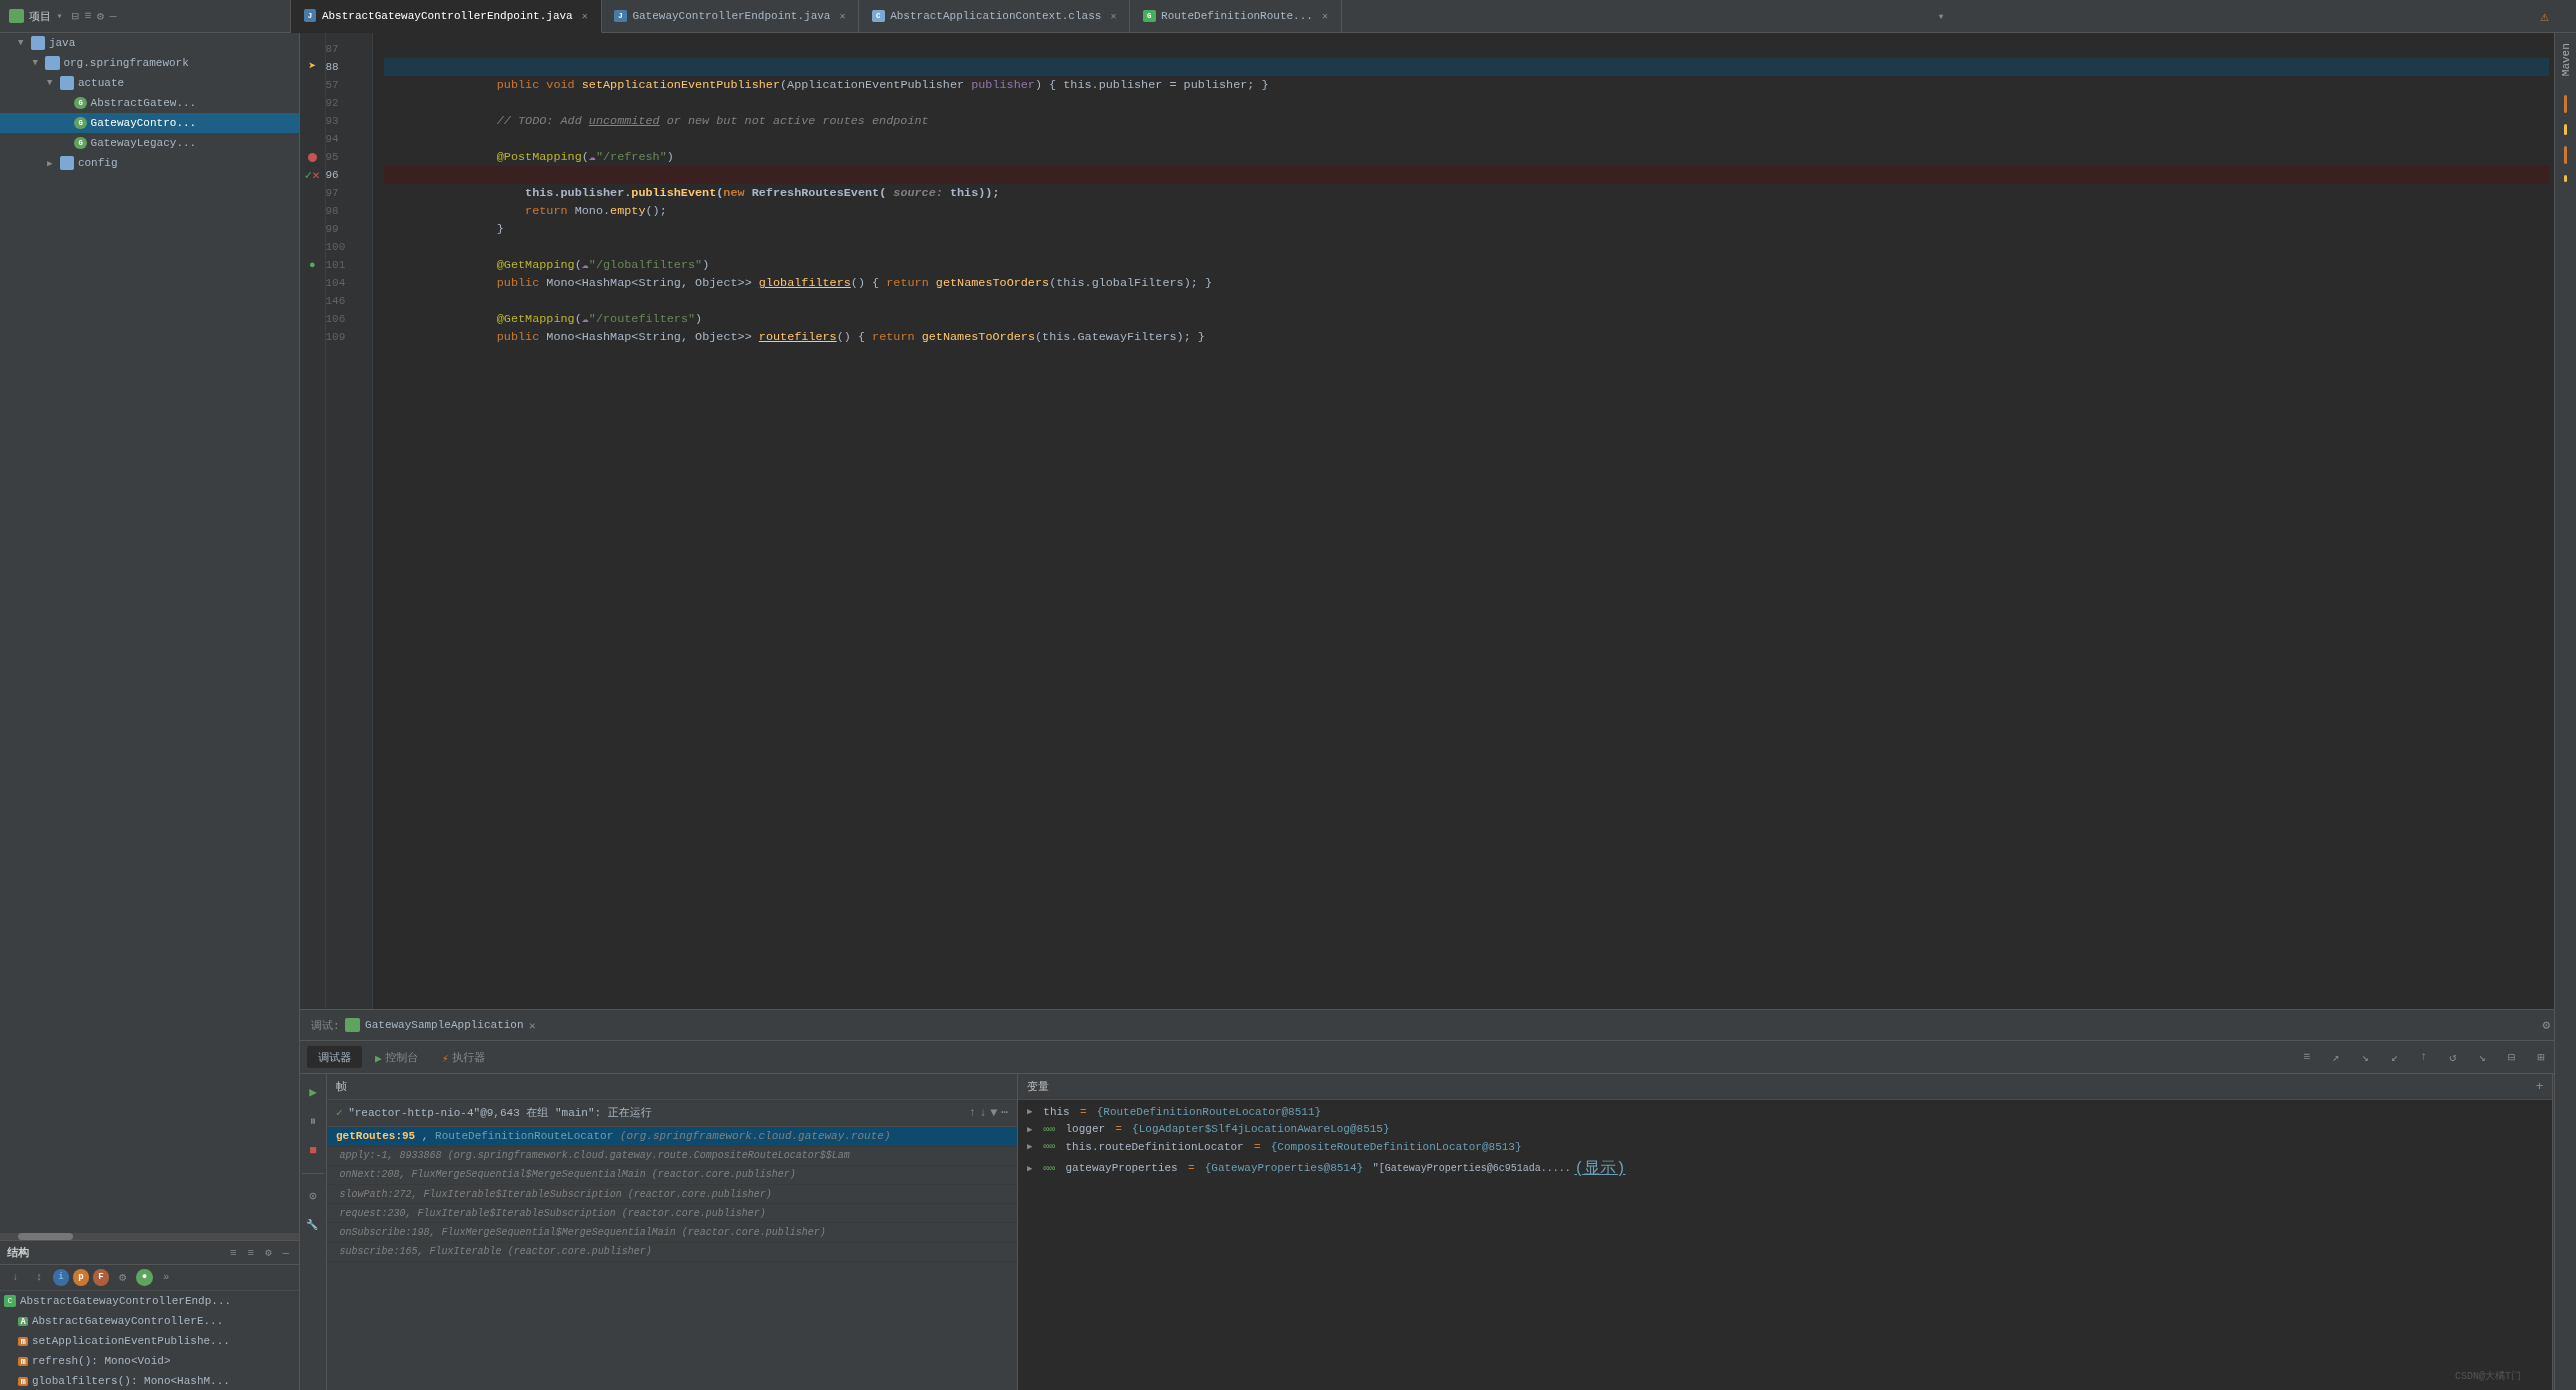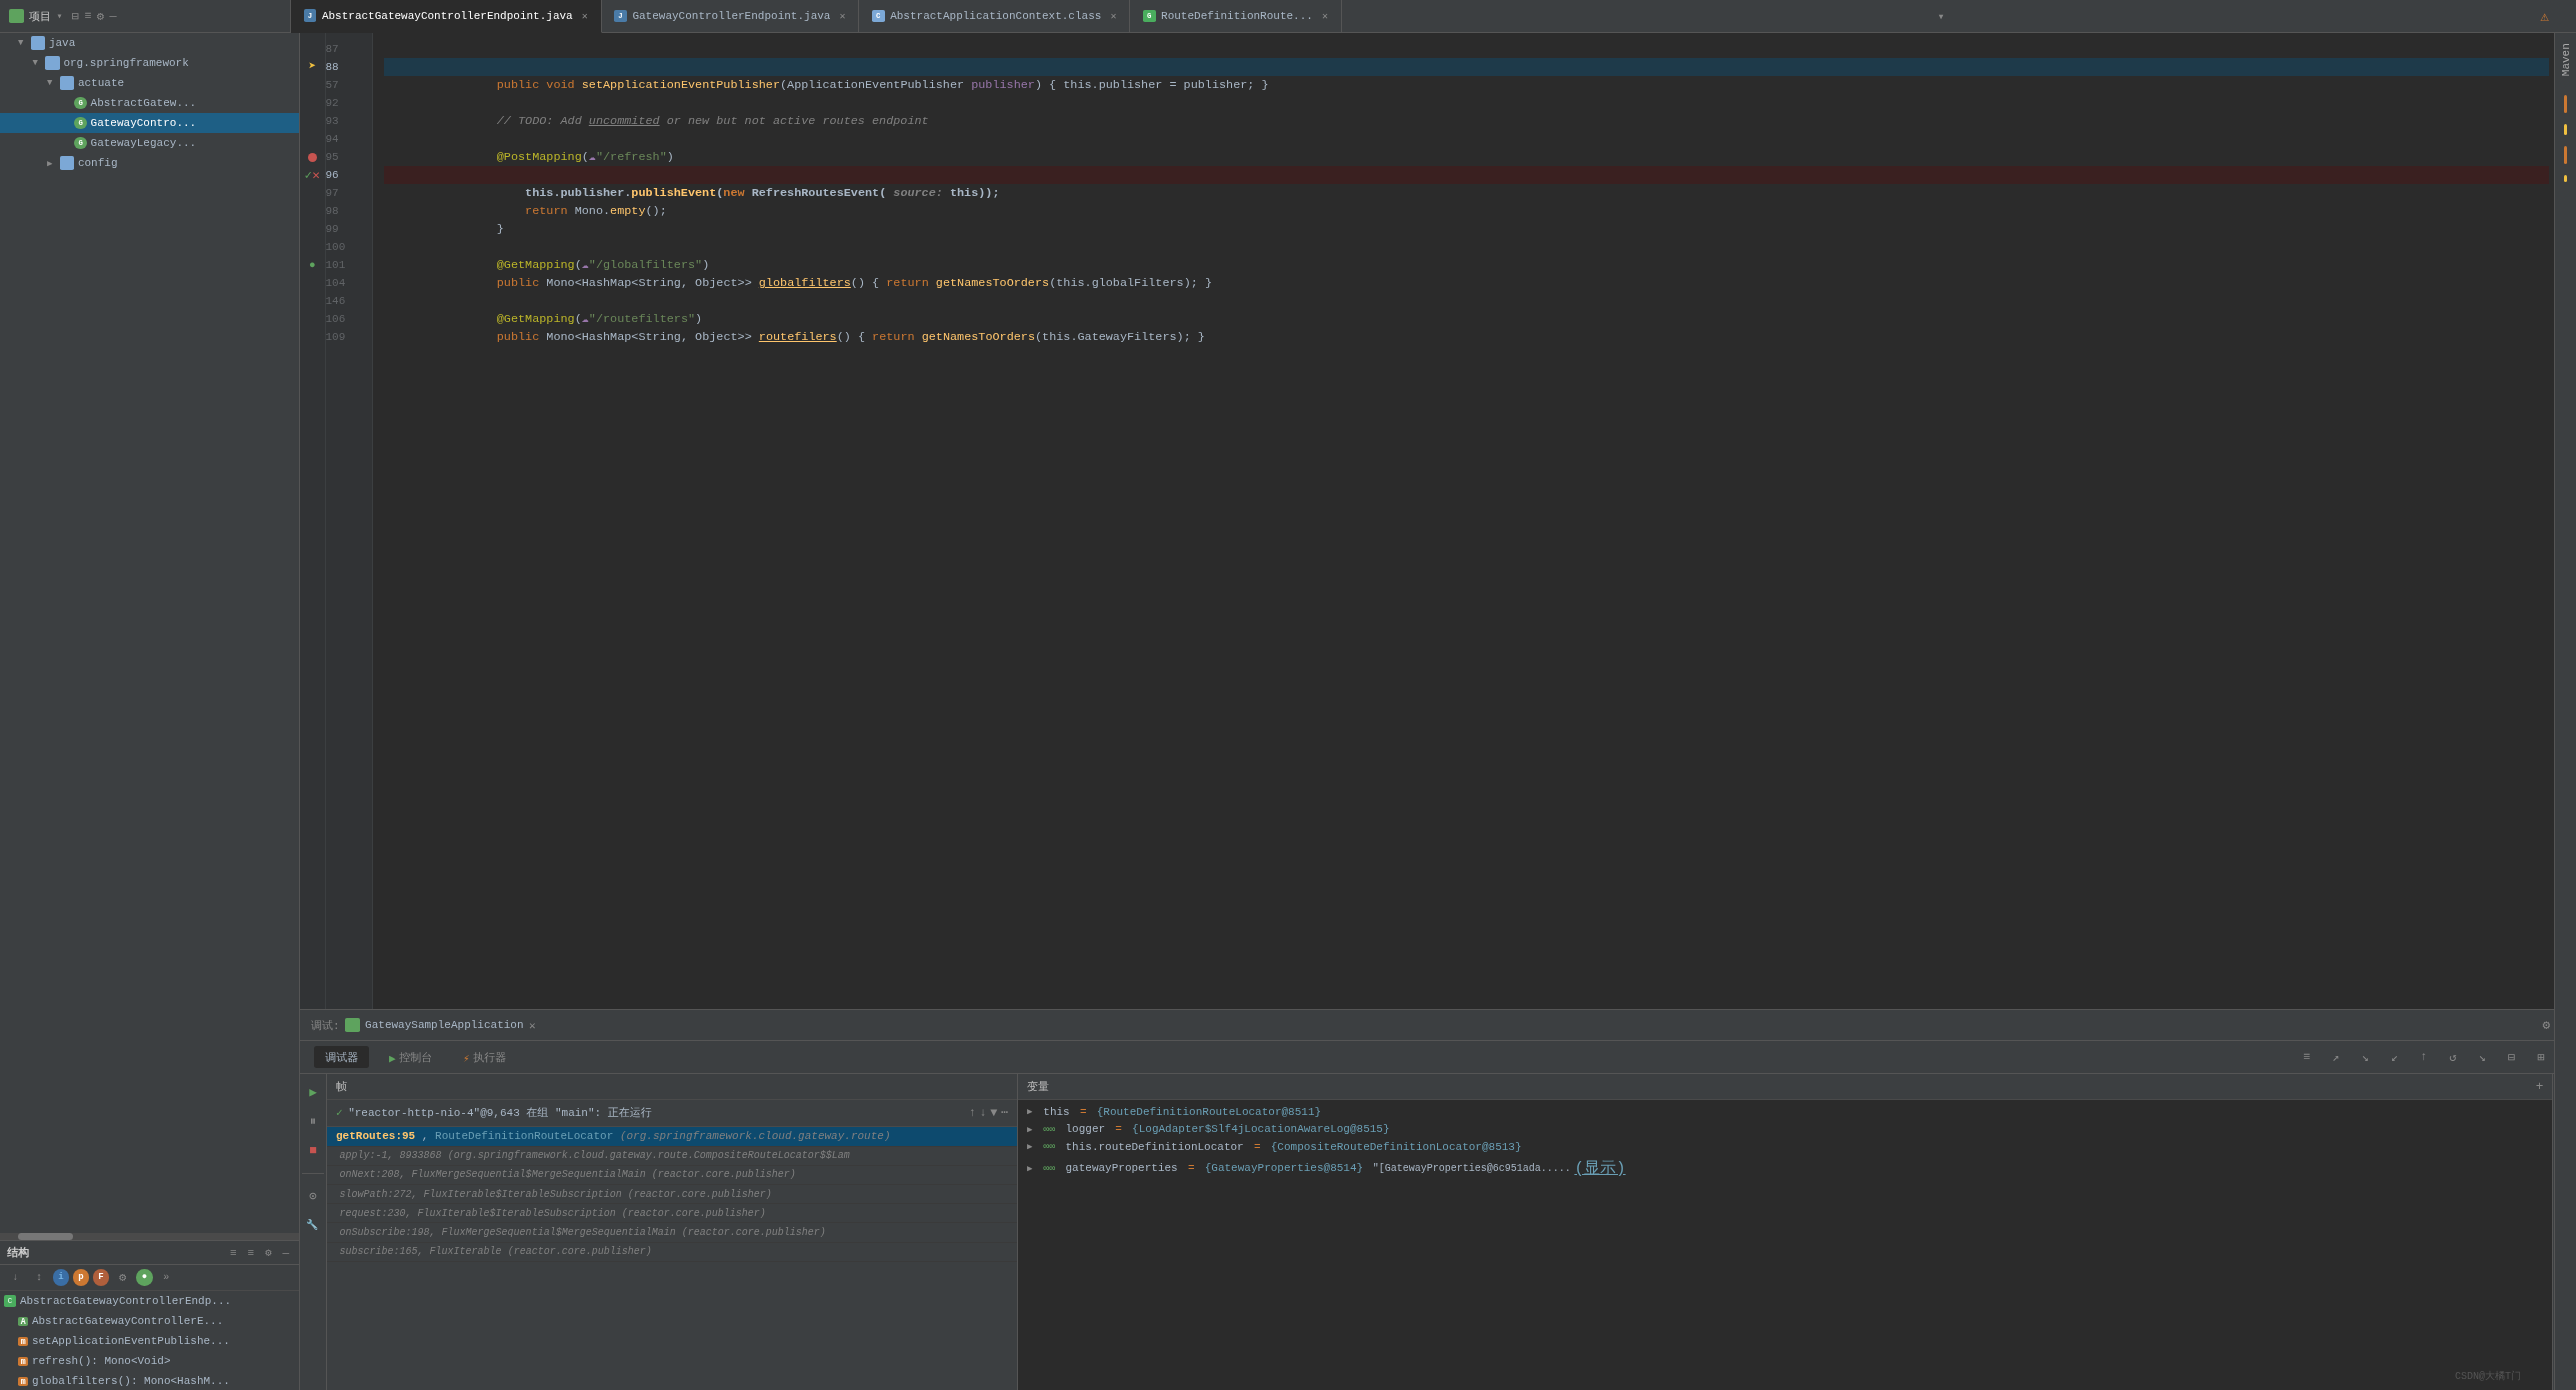--- a/index.html
+++ b/index.html
@@ -278,21 +278,20 @@
     }
     .debug-tab {
       padding: 3.6px 11px;
       font-size: 11px;
       cursor: pointer;
       color: #888;
       border-radius: 2.7px;
       display: flex;
       align-items: flex-end;
       gap: 3.6px;
-      margin-left: 7px;
     }
     .debug-tab.active { background: #2b2b2b; color: #a9b7c6; }
     .debug-toolbar {
       display: flex;
       align-items: center;
       margin-left: auto;
       gap: 7.3px;
     }
     .debug-btn {
       width: 22px; height: 22px;

